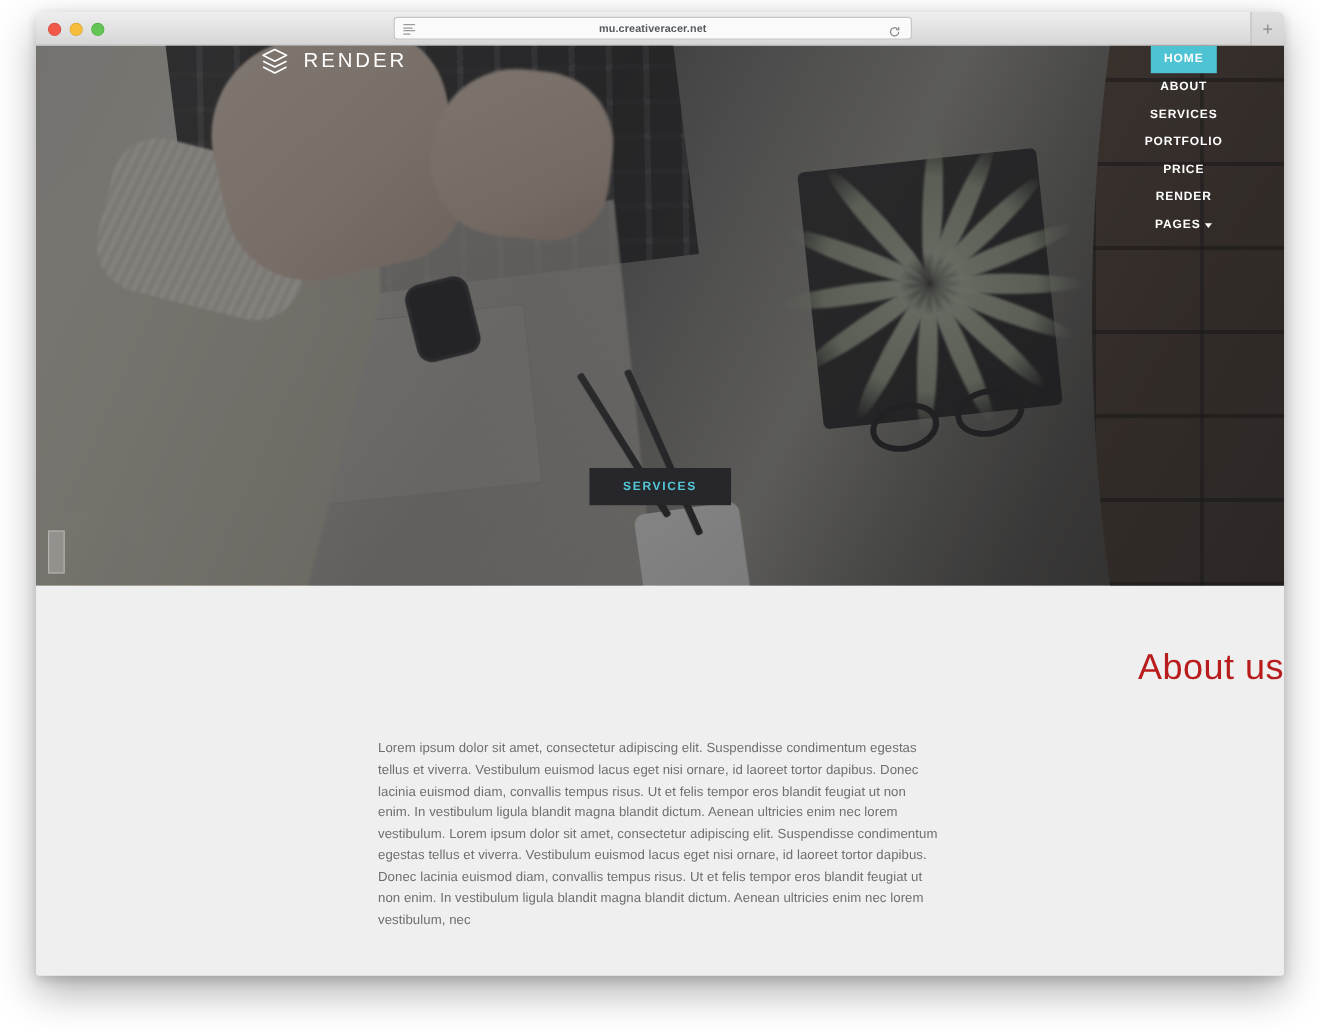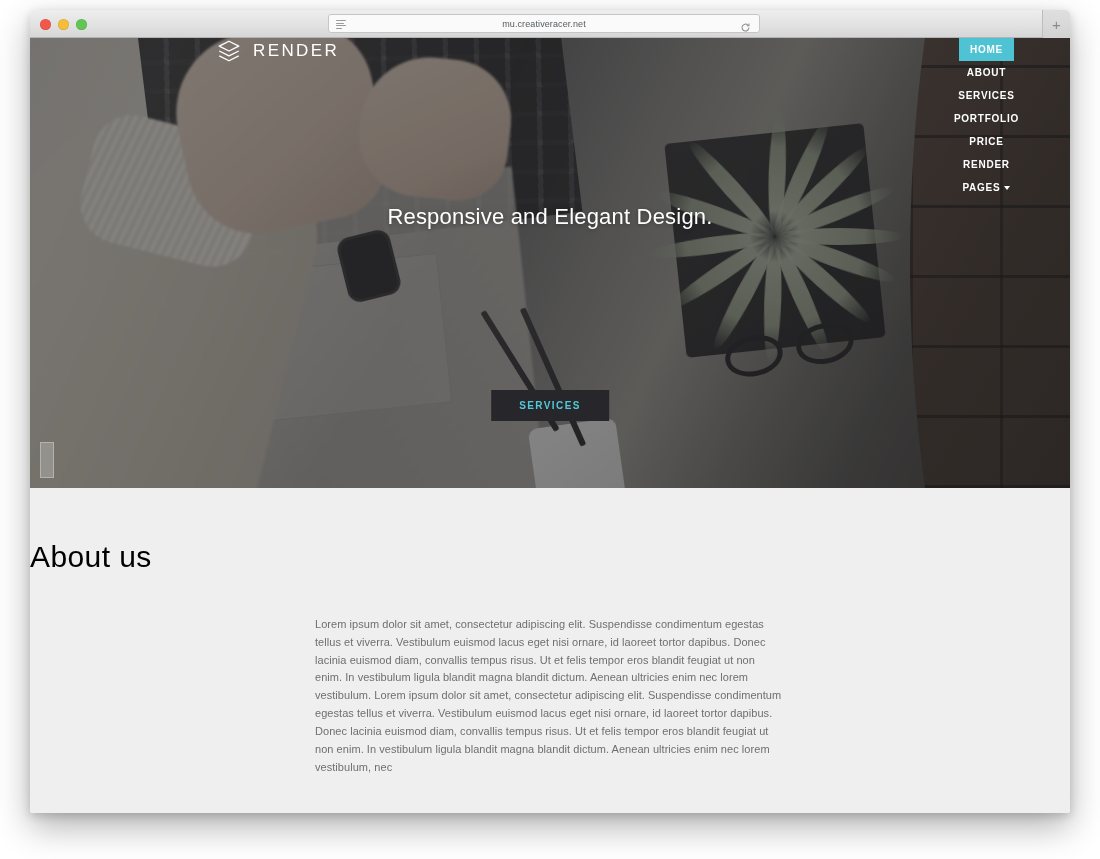--- a/index.html
+++ b/index.html
@@ -52,20 +52,21 @@
     left: 298px;
     top: 4px;
     width: 432px;
     height: 19px;
     background: #fafafa;
     border: 1px solid #c6c6c6;
     border-radius: 3px;
     display: flex;
     align-items: center;
     justify-content: center;
+    font-weight: bold;
   }
   #url-text {
     font-size: 9px;
     color: #555b5f;
     letter-spacing: .1px;
     font-family: "Liberation Sans", sans-serif;
   }
   #reader-icon {
     position: absolute;
     left: 7px;
@@ -427,25 +428,26 @@
     cursor: pointer;
   }
 
   
   #about-section {
     background: #efefef;
     padding-top: 52px;
     min-height: 325px;
   }
   #about-title {
-    text-align: left;
+    text-align: right;
     font-size: 30px;
     font-weight: 300;
-    color: #000000;
+    color: #b91c1c;
     letter-spacing: .4px;
+    margin-left: 36px;
   }
   #about-paragraph {
     margin: 42px auto 0;
     width: 470px;
     text-align: left;
     font-size: 11px;
     line-height: 1.62;
     color: #6f6f6f;
     letter-spacing: .05px;
   }
@@ -545,21 +547,20 @@
           <a class="nav-link" href="#">PRICE</a>
           <a class="nav-link" href="#">RENDER</a>
           <a class="nav-link" href="#">
               <span>PAGES</span>
               <span class="caret"></span>
             </a>
         </nav>
       </header>
 
       <div id="hero-copy">
-        <div id="hero-subtitle">Responsive and Elegant Design.</div>
       </div>
 
       <button id="hero-cta">SERVICES</button>
 
       <div id="slider-prev"></div>
     </section>
 
     <section id="about-section">
       <h2 id="about-title">About us</h2>
       <p id="about-paragraph">Lorem ipsum dolor sit amet, consectetur adipiscing elit. Suspendisse condimentum egestas tellus et viverra. Vestibulum euismod lacus eget nisi ornare, id laoreet tortor dapibus. Donec lacinia euismod diam, convallis tempus risus. Ut et felis tempor eros blandit feugiat ut non enim. In vestibulum ligula blandit magna blandit dictum. Aenean ultricies enim nec lorem vestibulum. Lorem ipsum dolor sit amet, consectetur adipiscing elit. Suspendisse condimentum egestas tellus et viverra. Vestibulum euismod lacus eget nisi ornare, id laoreet tortor dapibus. Donec lacinia euismod diam, convallis tempus risus. Ut et felis tempor eros blandit feugiat ut non enim. In vestibulum ligula blandit magna blandit dictum. Aenean ultricies enim nec lorem vestibulum, nec</p>

